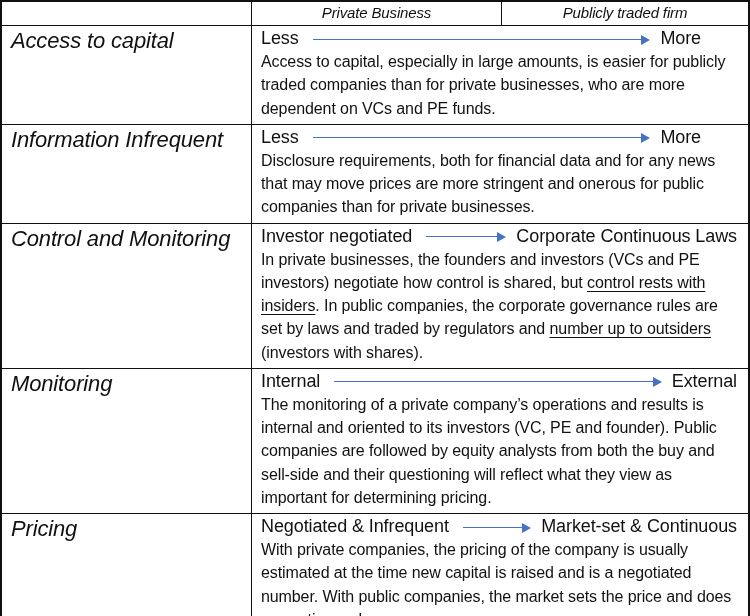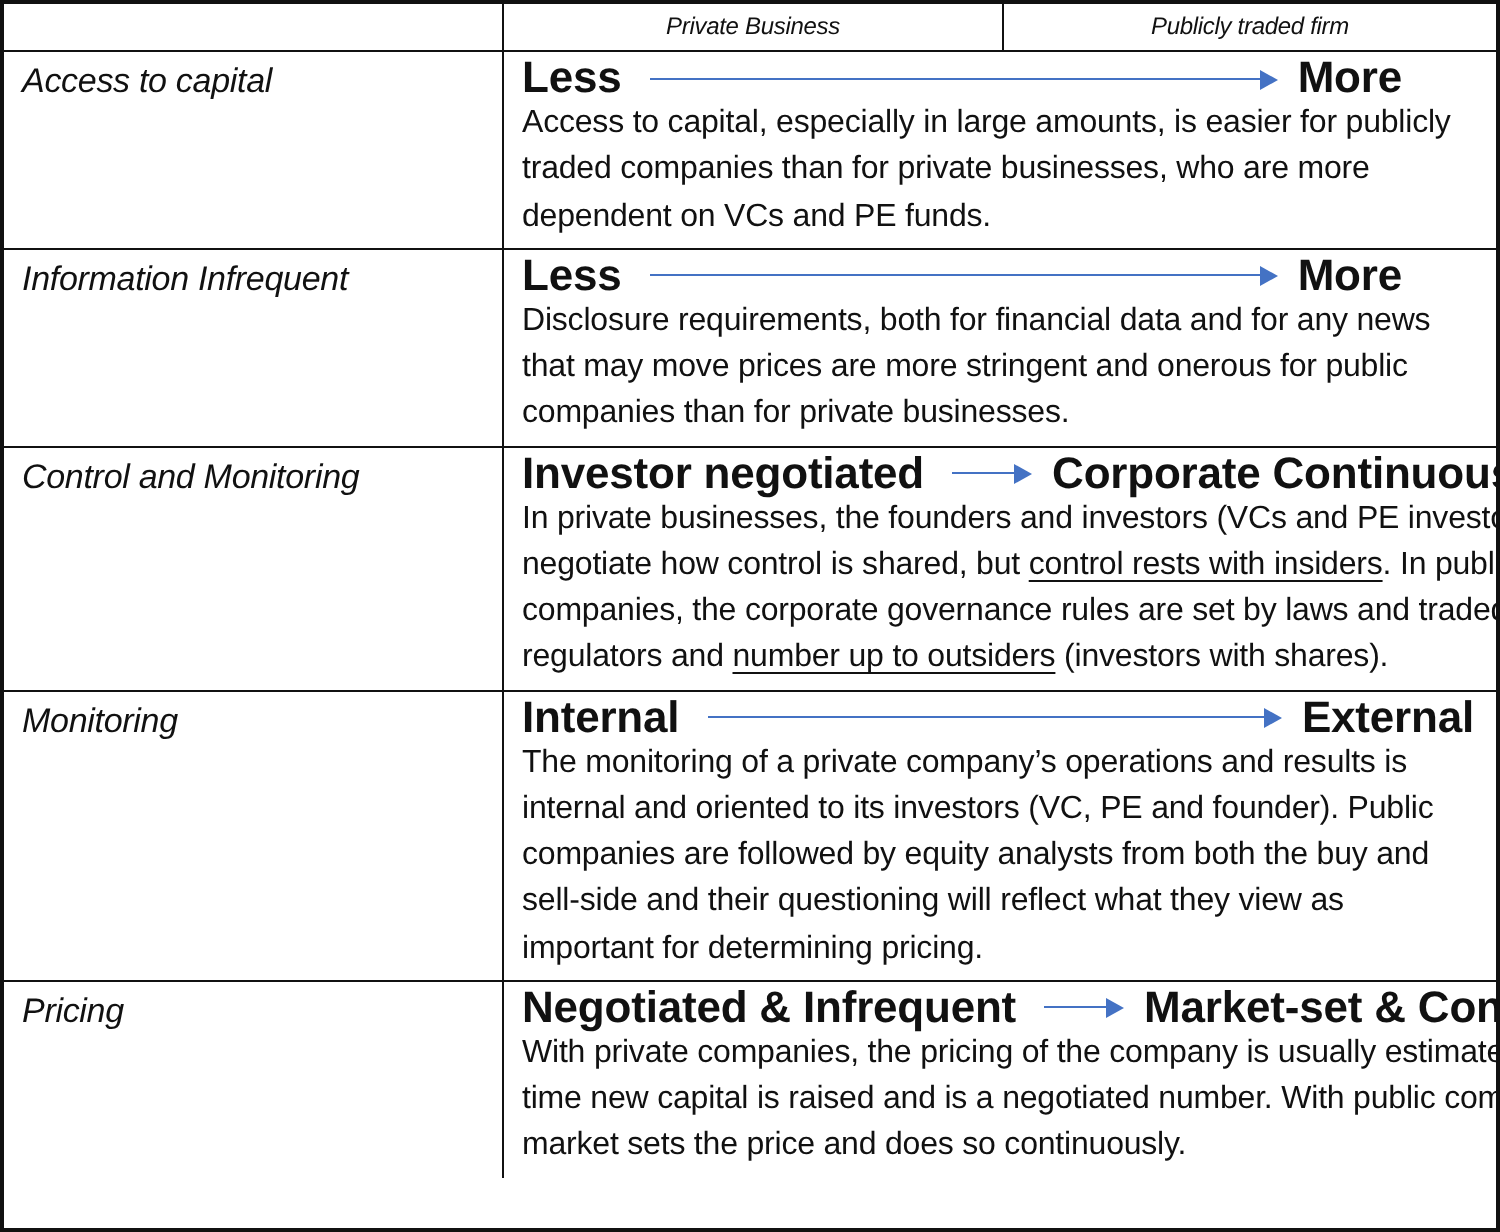--- a/index.html
+++ b/index.html
@@ -18,56 +18,56 @@
     flex-direction: column;
     background: #fff;
   }
   .hrow {
     display: flex;
     height: 23px;
     flex: none;
   }
   .hcell {
     font-style: italic;
-    font-size: 12px;
+    font-size: 15px;
     letter-spacing: -0.15px;
     text-align: center;
     line-height: 22px;
     overflow: hidden;
     white-space: nowrap;
   }
   .hcell.corner { width: 249px; flex: none; }
   .hcell.mid { width: 250px; flex: none; border-left: 1.5px solid var(--ink); }
   .hcell.last { flex: 1; border-left: 1.5px solid var(--ink); }
   .brow {
     display: flex;
     border-top: 1.5px solid var(--ink);
   }
   .labelcell {
     width: 249px;
     flex: none;
     font-style: italic;
-    font-size: 17px;
+    font-size: 22px;
     letter-spacing: -0.15px;
     padding: 3px 6px 0 9px;
     line-height: 23px;
   }
   .contentcell {
     flex: 1;
     border-left: 1.5px solid var(--ink);
     padding: 1px 11px 4px 9px;
     font-size: 16px;
     letter-spacing: -0.1px;
     line-height: 23.2px;
   }
   .scale-line {
     display: flex;
     align-items: center;
-    font-weight: 700;
-    font-size: 22px;
+    font-weight: 400;
+    font-size: 18px;
     line-height: 23.2px;
     white-space: nowrap;
   }
   .scale-line.more-inset { padding-right: 36px; }
   .arrow {
     flex: 1;
     height: 10px;
     position: relative;
     margin: 2px 10px 0 14px;
     min-width: 40px;

